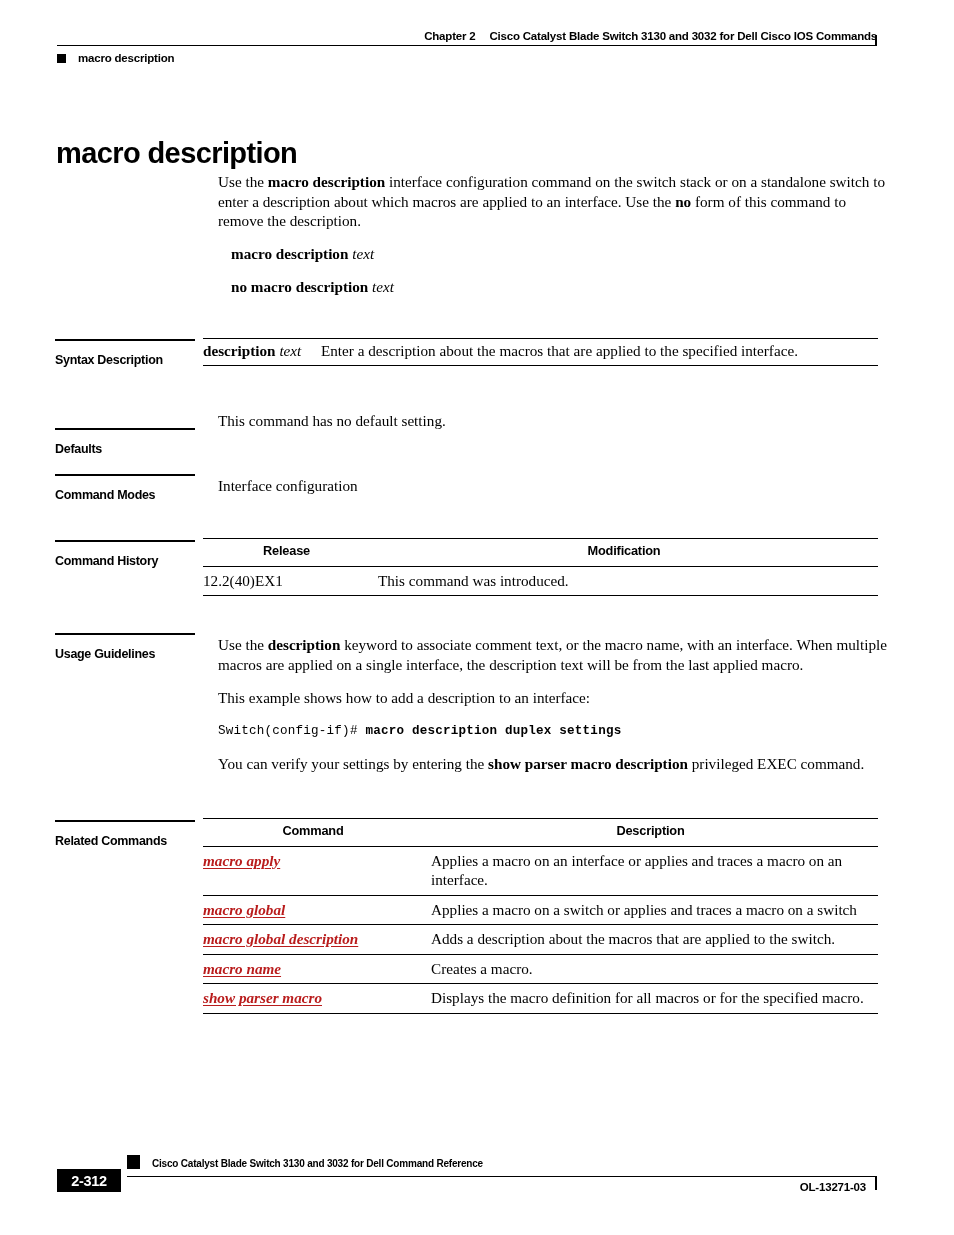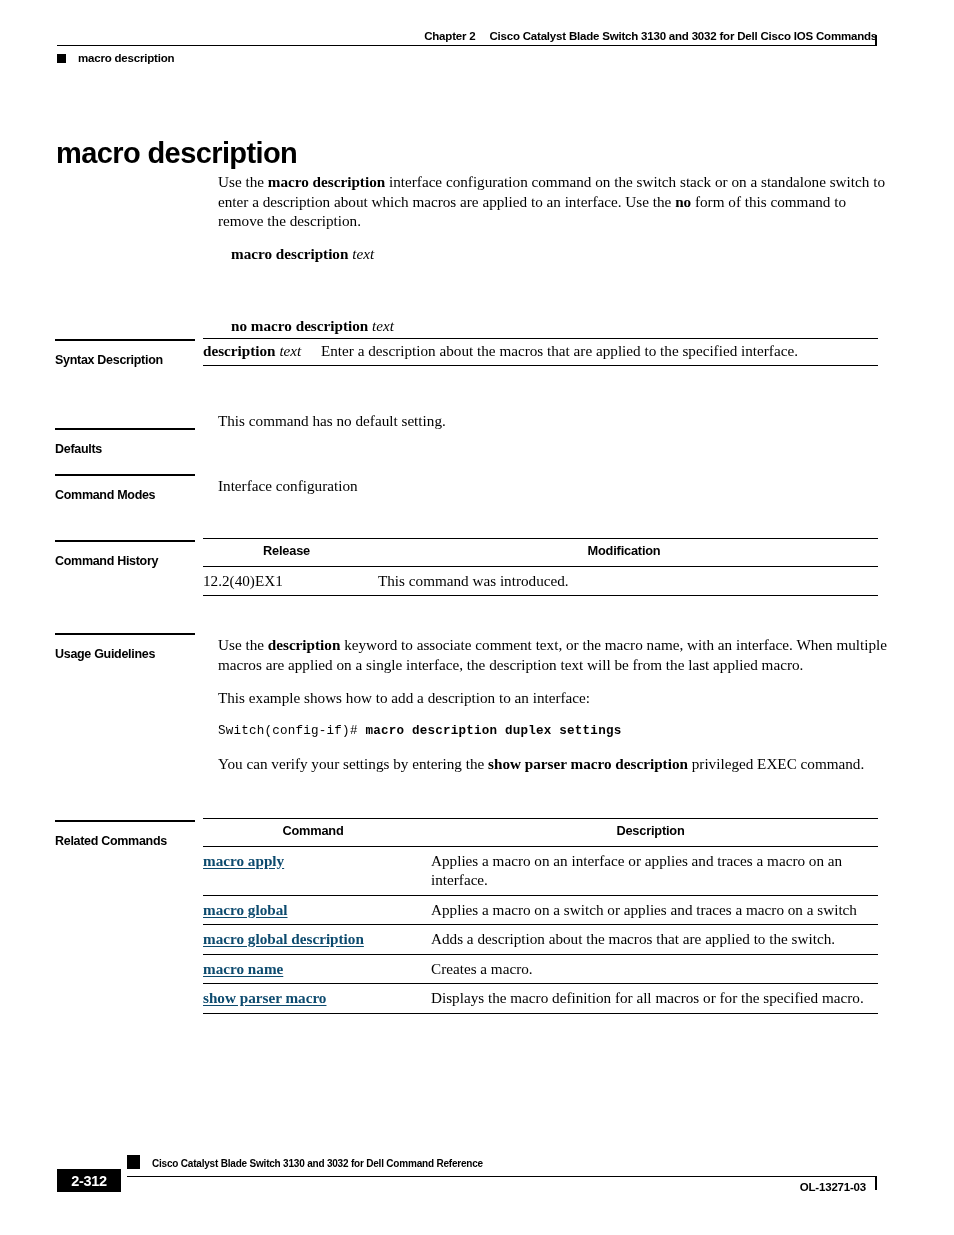--- a/index.html
+++ b/index.html
@@ -140,24 +140,25 @@
   }
   table.doc-table td {
     padding: 4px 10px 5px 0;
     border-bottom: 1.2px solid #000;
     vertical-align: top;
   }
   .col-cmd { width: 220px; }
   .col-rel { width: 167px; }
 
   .cmd-link {
-    color: #0c4a6e;
+    color: #b91c1c;
     font-weight: bold;
     text-decoration: underline;
     text-underline-offset: 2px;
+    font-style: italic;
   }
 
   
   table.syntax-table {
     border-collapse: collapse;
     width: 675px;
     font-size: 15.2px;
     line-height: 19.5px;
   }
   table.syntax-table td {
@@ -248,21 +249,21 @@
 
   <h1 class="doc-title">macro description</h1>
 
   <div class="block body-col" style="top:172px;">
     <p><span>Use the </span><b>macro description</b><span> interface configuration command on the switch stack or on a standalone switch to enter a description about which macros are applied to an interface. Use the </span><b>no</b><span> form of this command to remove the description.</span></p>
   </div>
 
   <div class="block" style="left:231px; top:244px;">
     <div class="syntax-line"><b>macro description</b> <i>text</i></div>
   </div>
-  <div class="block" style="left:231px; top:277px;margin-top:39px;">
+  <div class="block" style="left:231px; top:277px;">
     <div class="syntax-line"><b>no macro description</b> <i>text</i></div>
   </div>
 
   <div class="label-col ruled" style="top:339px;">Syntax Description</div>
   <div class="block" style="left:203px; top:338px;">
     <table class="syntax-table">
       <tbody>
           <tr>
         <td class="term-cell"><b>description</b> <i>text</i></td>
         <td>Enter a description about the macros that are applied to the specified interface.</td>

